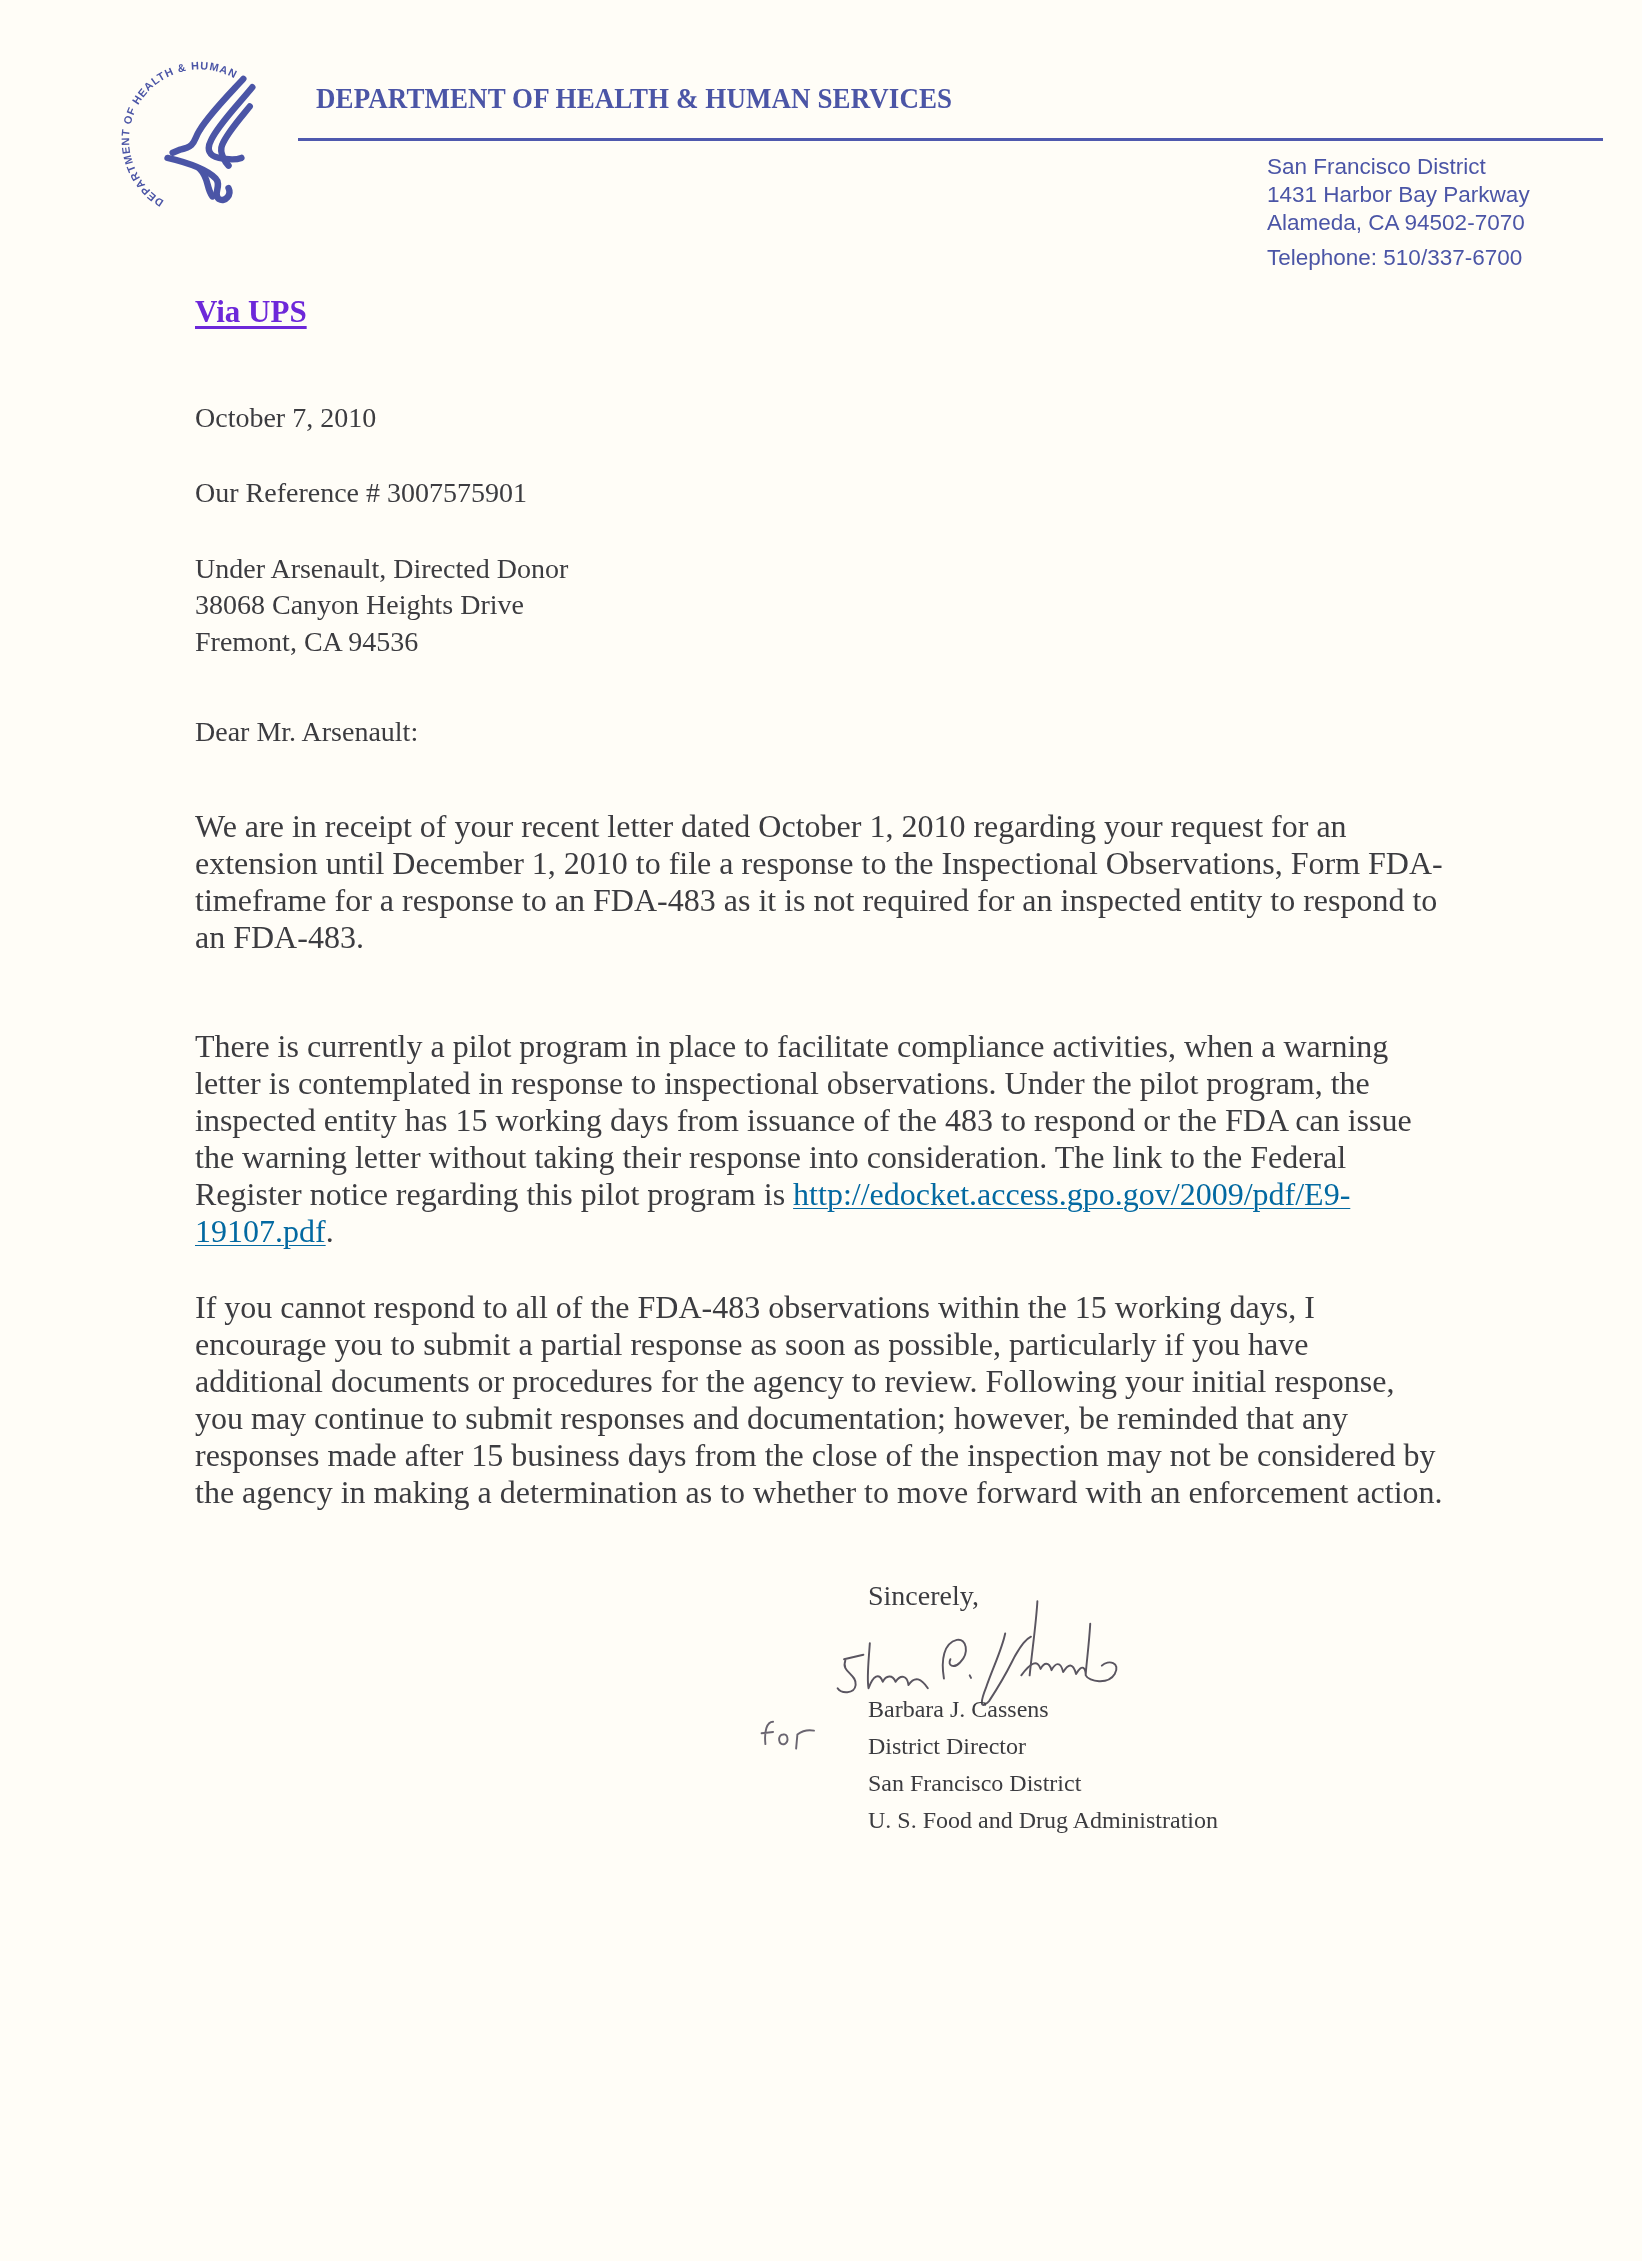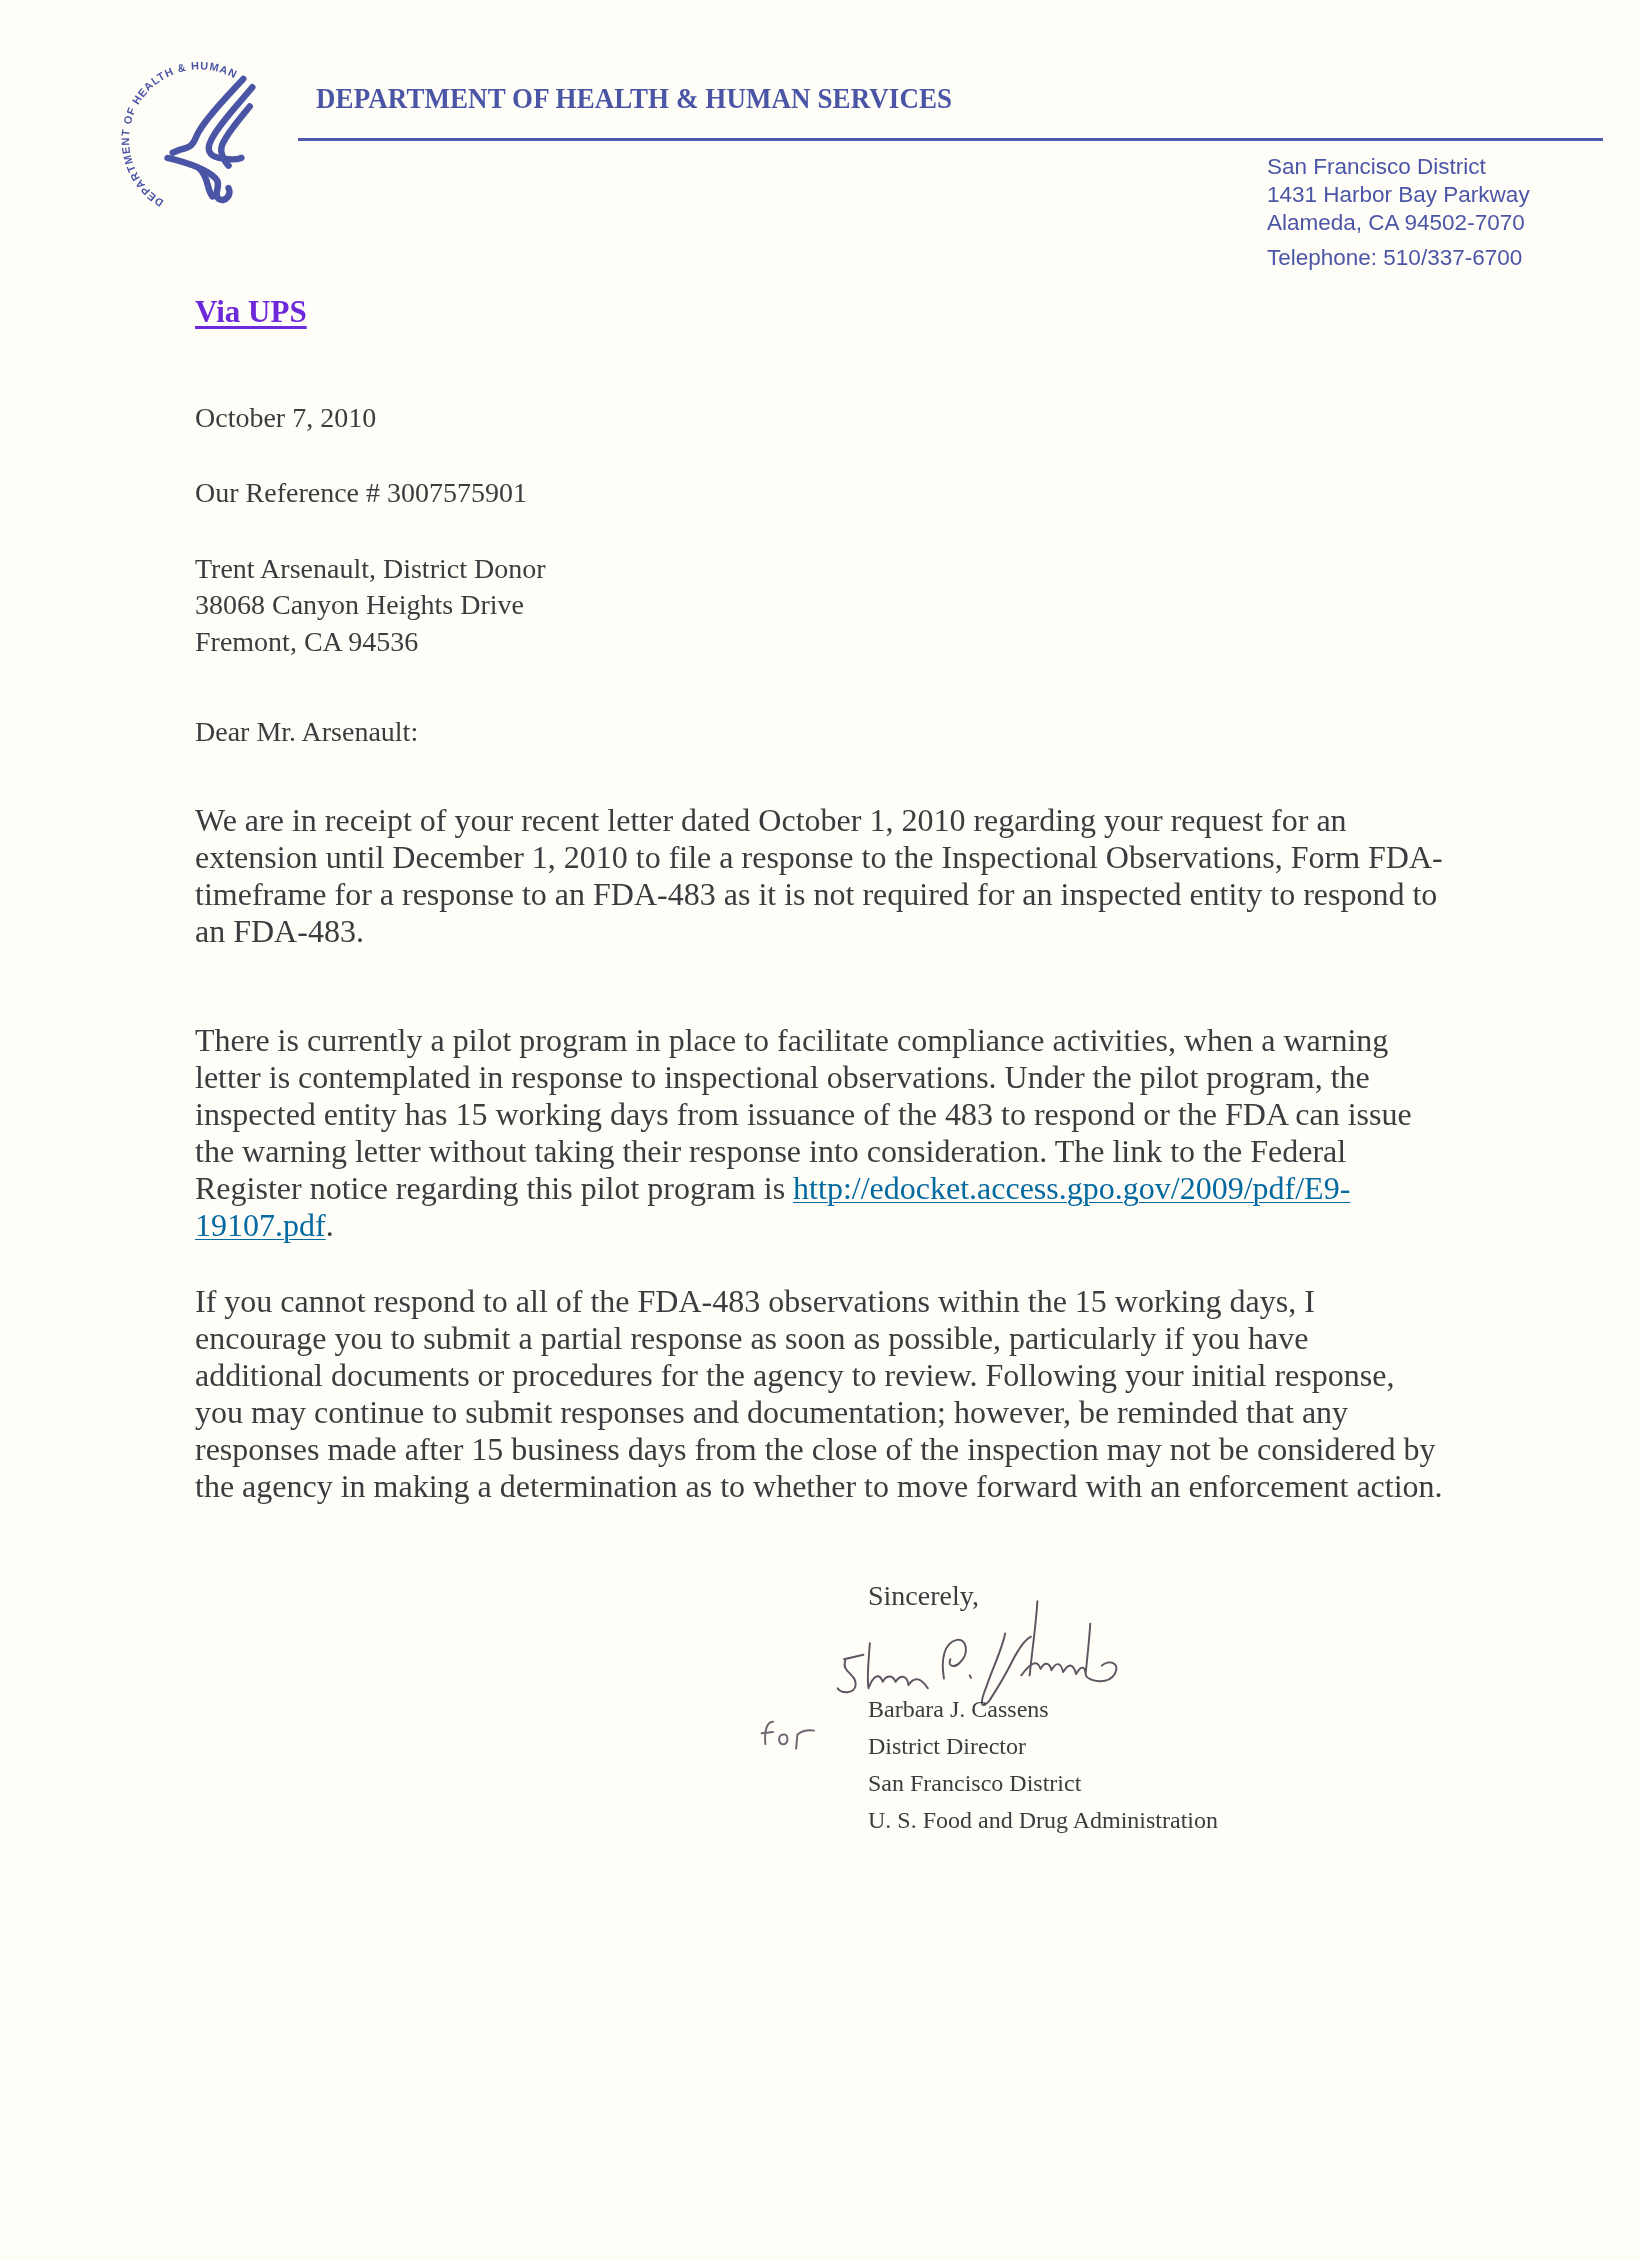--- a/index.html
+++ b/index.html
@@ -23,21 +23,21 @@
     font-size:22.5px; color:#4b55a6; line-height:27px;
   }
   .via {
     left:195px; top:294px; font-weight:bold; font-size:31px;
     text-decoration:underline; text-decoration-thickness:2.6px; text-underline-offset:3.9px;
     color:#6d28d9;
   }
   .line { left:195px; font-size:28px; line-height:37px; color:#3c3c40; }
   .para {
     position:absolute; left:195px; width:1288px;
-    font-size:32px; line-height:37px; color:#3c3c40;
+    font-size:32px; line-height:37px; color:#3c3c40;margin-top:6px;
   }
   .para div { white-space:nowrap; }
   .link { text-decoration:underline; text-decoration-thickness:1.3px; text-underline-offset:3.2px; color:#0369a1; }
   .sig-block { position:absolute; left:868px; font-size:24px; line-height:37px; }
   .signature { position:absolute; left:831px; top:1598px; width:387px; height:116px; }
   .for-note { position:absolute; left:759px; top:1715px; width:64px; height:39px; }
 </style>
 </head>
 <body>
 
@@ -64,21 +64,21 @@
 
 <div class="abs district" style="top:153px">San Francisco District</div>
 <div class="abs district" style="top:181px">1431 Harbor Bay Parkway</div>
 <div class="abs district" style="top:209px">Alameda, CA 94502-7070</div>
 <div class="abs district" style="top:244px">Telephone: 510/337-6700</div>
 
 <div class="abs via">Via UPS</div>
 <div class="abs line" style="top:399px">October 7, 2010</div>
 <div class="abs line" style="top:474px">Our Reference # 3007575901</div>
 
-<div class="abs line" style="top:550px">Trent Arsenault, District Donor</div>
+<div class="abs line" style="top:550px">Under Arsenault, Directed Donor</div>
 <div class="abs line" style="top:586px">38068 Canyon Heights Drive</div>
 <div class="abs line" style="top:623px">Fremont, CA 94536</div>
 
 <div class="abs line" style="top:713px">Dear Mr. Arsenault:</div>
 
 <div class="para" style="top:802px">
   <div>We are in receipt of your recent letter dated October 1, 2010 regarding your request for an</div>
   <div>extension until December 1, 2010 to file a response to the Inspectional Observations, Form FDA-</div>
   <div>timeframe for a response to an FDA-483 as it is not required for an inspected entity to respond to</div>
   <div>an FDA-483.</div>

